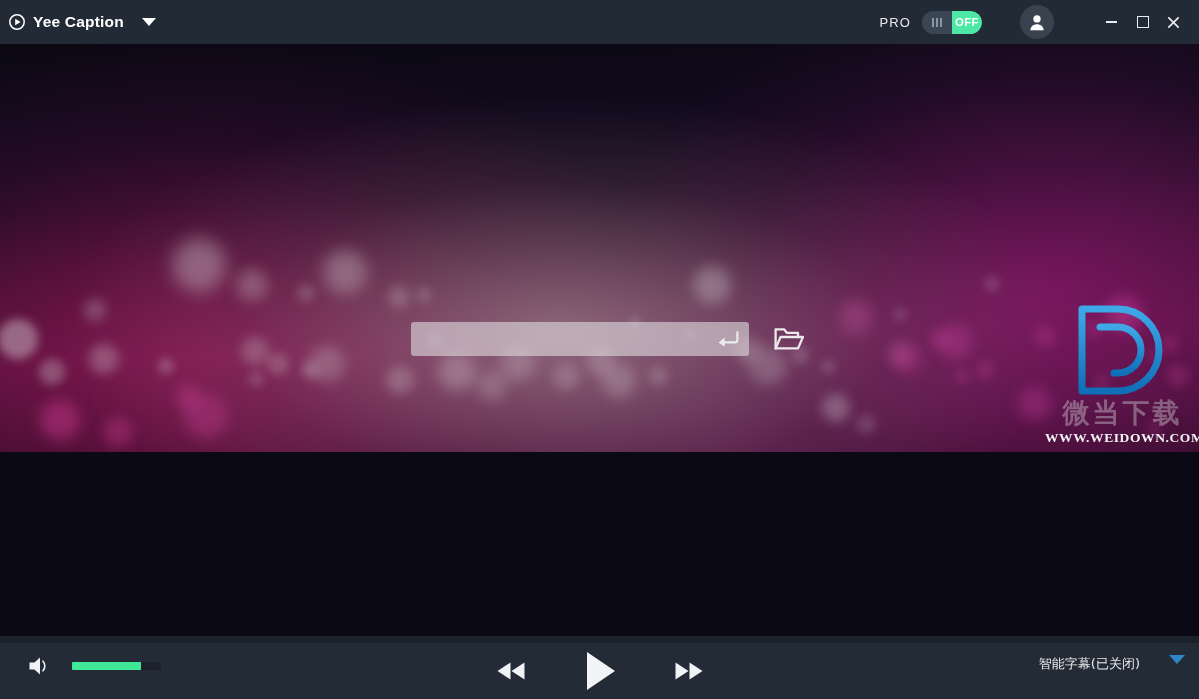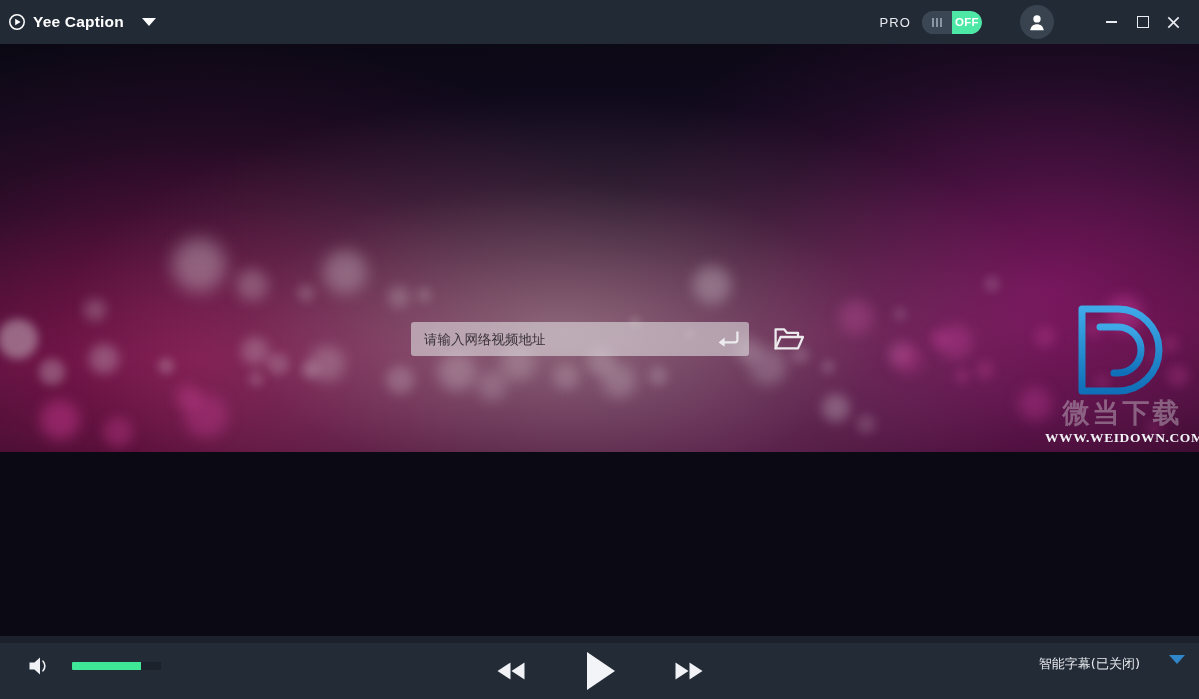--- a/index.html
+++ b/index.html
@@ -431,21 +431,20 @@
         <path d="M30 24 h18 a23 23 0 0 1 0 46 h-4" fill="none" stroke="url(#dgrad)" stroke-width="7" stroke-linecap="round" stroke-linejoin="round"></path>
         <line x1="30" y1="24" x2="30" y2="88" stroke="url(#dgrad)" stroke-width="7"></line>
       </svg>
       <div class="wm-cn">微当下载</div>
       <div class="wm-url">WWW.WEIDOWN.COM</div>
     </div>
   </div>
 
   <div class="url-row">
     <div class="url-box">
-      <input class="url-input" type="text" placeholder="请输入网络视频地址" style="">
       <span class="enter-btn">
         <svg width="21" height="17" viewBox="0 0 21 17">
           <path d="M19.4 1.6 v7.2 a2.6 2.6 0 0 1 -2.6 2.6 H4.2" fill="none" stroke="#ecebee" stroke-width="2.2" stroke-linecap="square"></path>
           <polygon points="6.6,6.6 6.6,15.8 0.6,11.4" fill="#ecebee"></polygon>
         </svg>
       </span>
     </div>
     <div class="folder-btn">
       <svg width="30" height="26" viewBox="0 0 30 26">
         <path d="M1.6 22.4 V3.4 h8.6 l2.6 3.4 h11.2 v4.2" fill="none" stroke="#eceaec" stroke-width="2.3" stroke-linejoin="round" stroke-linecap="round"></path>

